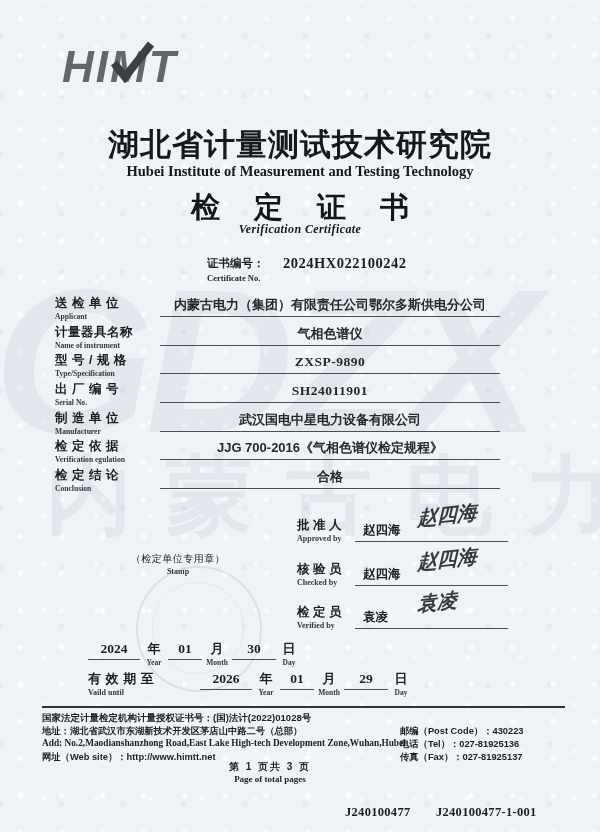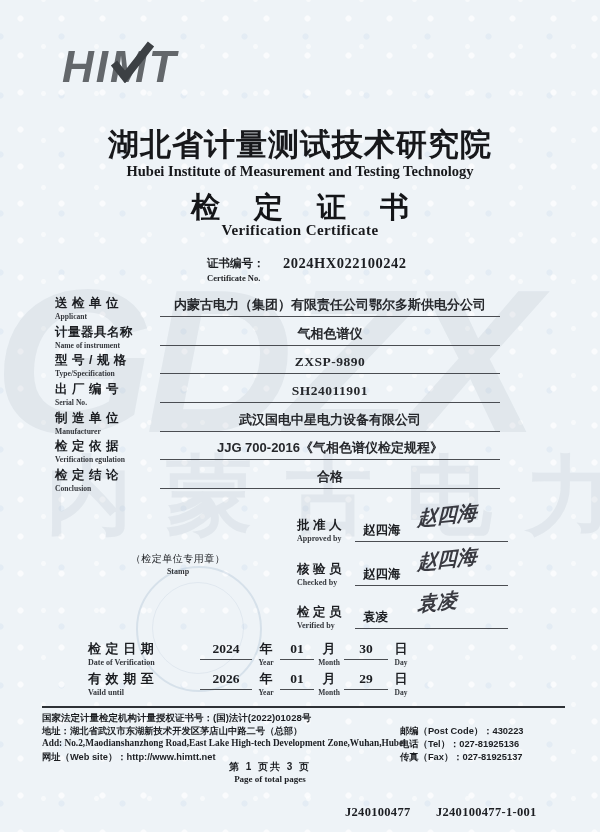--- a/index.html
+++ b/index.html
@@ -39,21 +39,21 @@
     letter-spacing:2px; color:#63676b; }
   .logo-check { position:absolute; left:47px; top:-1px; }
 
   .institute-cn { position:absolute; top:124px; left:0; width:100%; text-align:center;
     font-size:31px; font-weight:700; letter-spacing:1px; color:#17181b; }
   .institute-en { position:absolute; top:163px; left:0; width:100%; text-align:center;
     font-size:14.5px; font-weight:700; color:#17181b; }
   .cert-title-cn { position:absolute; top:188px; left:0; width:100%; text-align:center;
     font-size:29px; font-weight:700; word-spacing:26px; color:#141518; }
   .cert-title-en { position:absolute; top:222px; left:0; width:100%; text-align:center;
-    font-size:15px; font-weight:700; letter-spacing:.4px; color:#17181b; }
+    font-size:12px; font-weight:700; letter-spacing:.4px; color:#17181b;font-style:italic; }
 
   .certno { position:absolute; left:207px; top:256px; display:flex; align-items:flex-start; }
   .certno-labels { width:64px; }
   .certno-cn { font-size:11.5px; font-weight:700; }
   .certno-en { font-size:8.5px; font-weight:700; margin-top:2px; }
   .certno-val { margin-left:12px; font-size:14.5px; font-weight:600; letter-spacing:.5px; margin-top:-1px; }
 
   
   .fields { position:absolute; left:55px; top:295px; width:445px; }
   .frow { display:flex; align-items:flex-start; height:28.7px; }
@@ -226,24 +226,20 @@
         <div class="siglbl-en serif">Verified by</div>
         <div class="sigline">
           <span class="signame">袁凌</span>
           <span class="hand">袁凌</span>
         </div>
       </div>
     </div>
 
     <div class="dates">
       <div class="drow">
-        <div class="dlbl">
-          <div class="dlbl-cn">检 定 日 期</div>
-          <div class="dlbl-en serif">Date of Verification</div>
-        </div>
         <div class="dnum w-year">2024</div>
         <div class="dunit w-y">
           <div class="dunit-cn">年</div>
           <div class="dunit-en serif">Year</div>
         </div>
         <div class="dnum w-mon">01</div>
         <div class="dunit w-m">
           <div class="dunit-cn">月</div>
           <div class="dunit-en serif">Month</div>
         </div>

